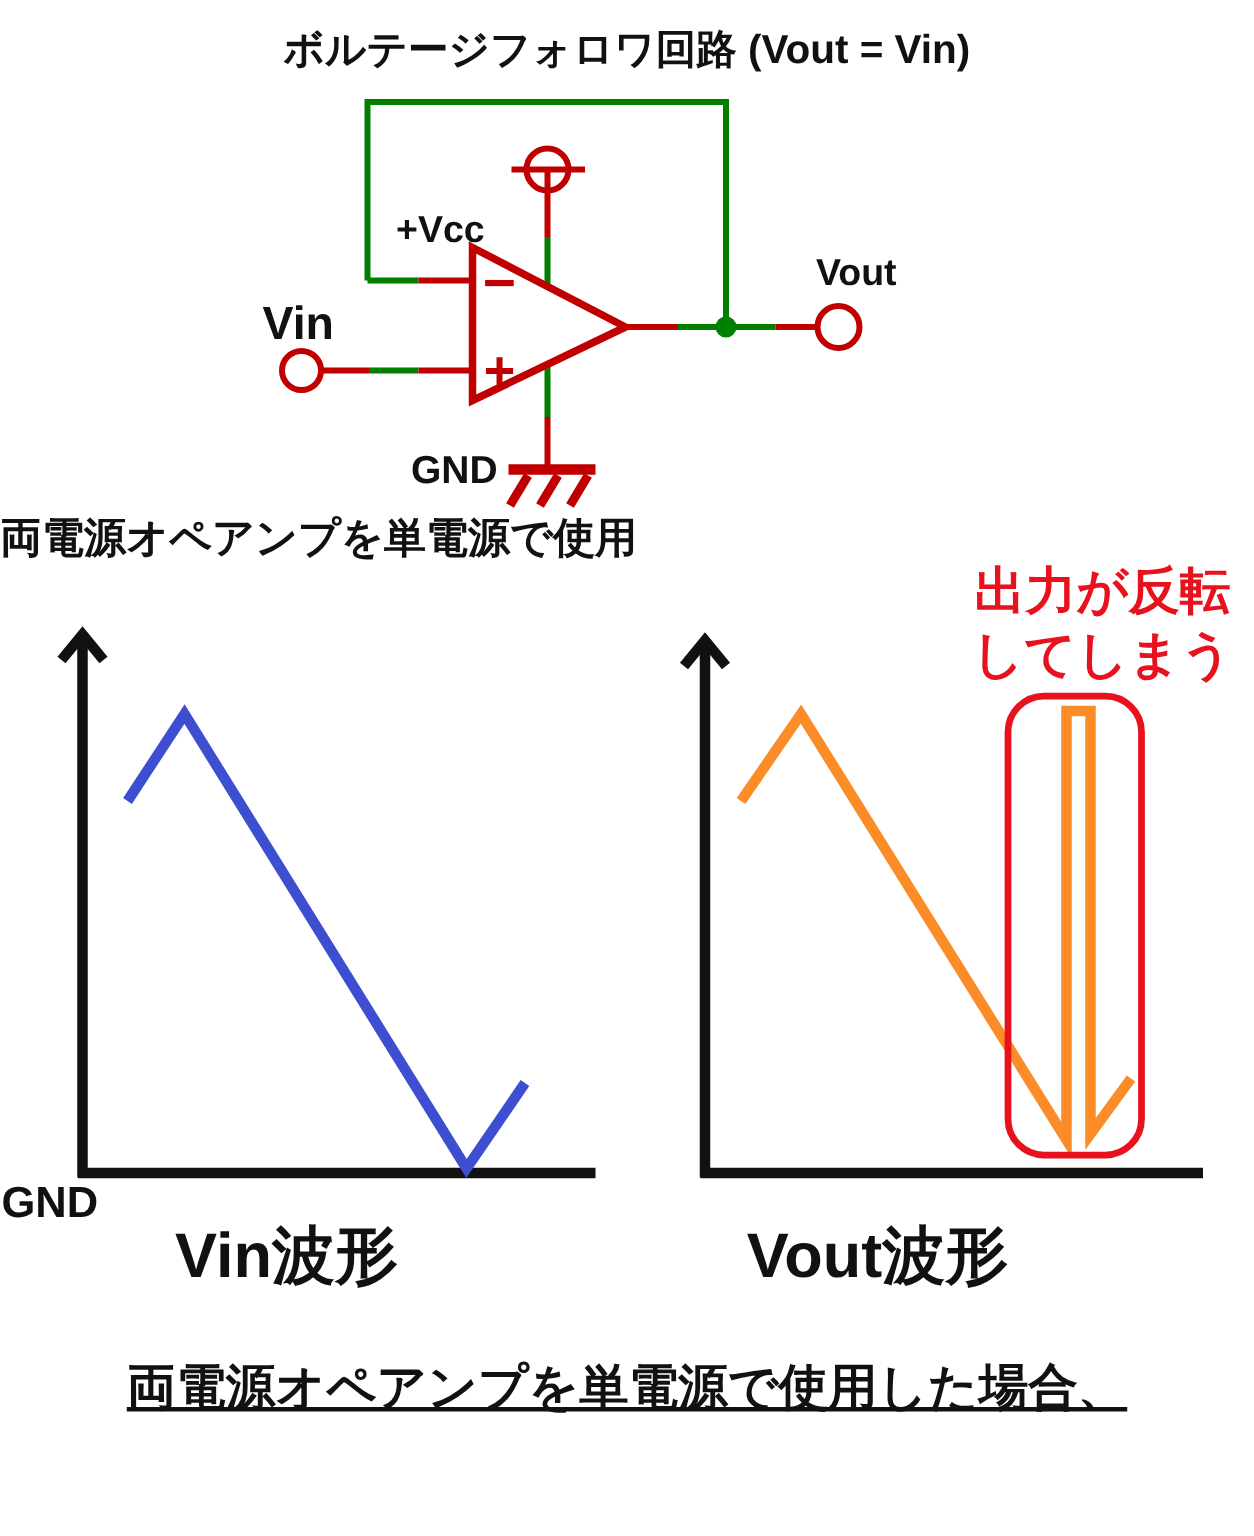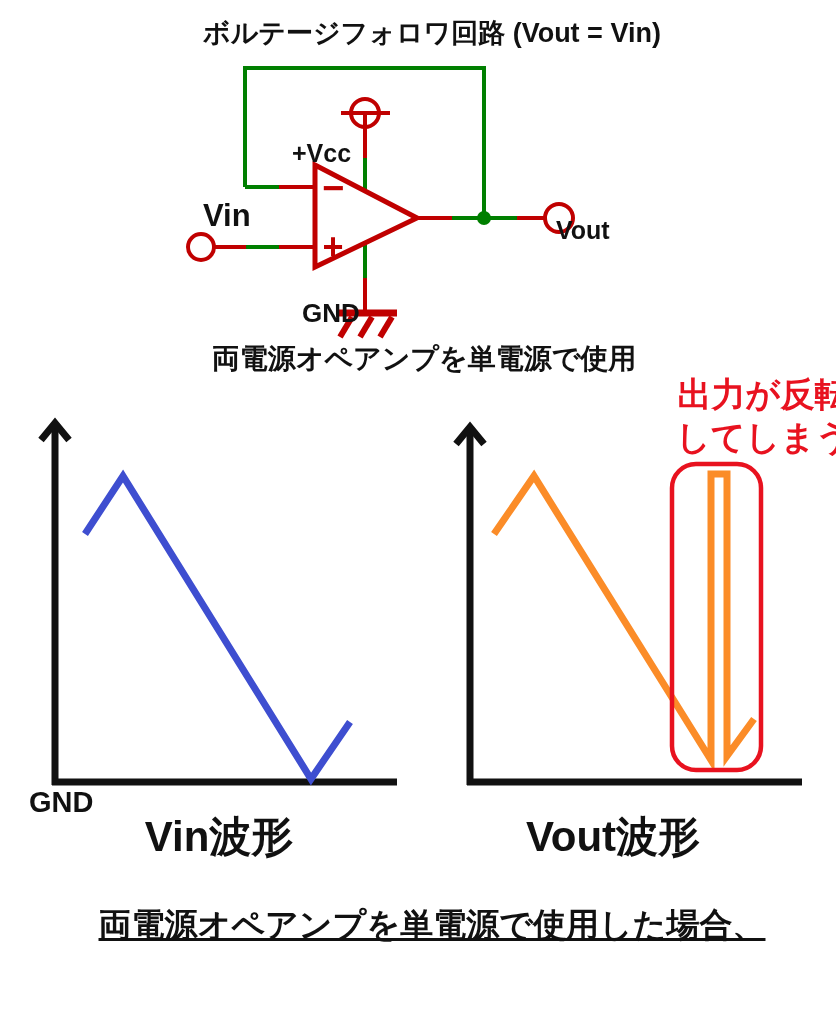--- a/index.html
+++ b/index.html
@@ -1,27 +1,27 @@
 <!DOCTYPE html>
 <html><head>
 <meta charset="utf-8">
 <style>
   html,body { margin:0; padding:0; background:#ffffff; }
   .page {
     position:relative; width:836px; height:1024px; background:#ffffff;
     font-family:"Liberation Sans", sans-serif; color:#111111; overflow:hidden;
   }
   .page svg { position:absolute; left:0; top:0; }
-  .lbl { position:absolute; font-weight:bold; white-space:nowrap; color:#111111;padding-left:28px; }
+  .lbl { position:absolute; font-weight:bold; white-space:nowrap; color:#111111; }
   .title     { top:15px; left:0; right:0; text-align:center; font-size:27px; }
   .vcc-lbl   { left:264px; top:95px;  font-size:25px;margin-top:44px; }
   .vin-lbl   { left:175px; top:198px; font-size:31px; }
-  .vout-lbl  { left:528px; top:168px; font-size:25px;margin-top:48px; }
+  .vout-lbl  { left:544px; top:168px; font-size:25px; }
   .gnd-lbl   { left:274px; top:298px; font-size:26px; }
-  .caption   { top:340px; left:0; width:792px; text-align:center; font-size:28px; white-space:nowrap; }
+  .caption   { top:340px; left:0; width:792px; font-size:28px; white-space:nowrap; }
   .alert-txt { left:626px; top:373px; width:218px; text-align:center; font-size:34px;
                line-height:1.27; color:#e8121f; white-space:nowrap; }
   .gnd-axis  { left:1px; top:786px; font-size:29px; }
   .wave-lbl  { top:809px; width:200px; text-align:center; font-size:42px; }
   .vin-wave  { left:91px; }
   .vout-wave { left:485px; }
   .footer    { top:899px; left:0; right:0; text-align:center; font-size:33px;
                font-weight:bold; line-height:1.58; white-space:nowrap;text-decoration:underline; }
   .opamp-sign { font-family:"Liberation Sans", sans-serif; font-weight:bold; }
 </style>

